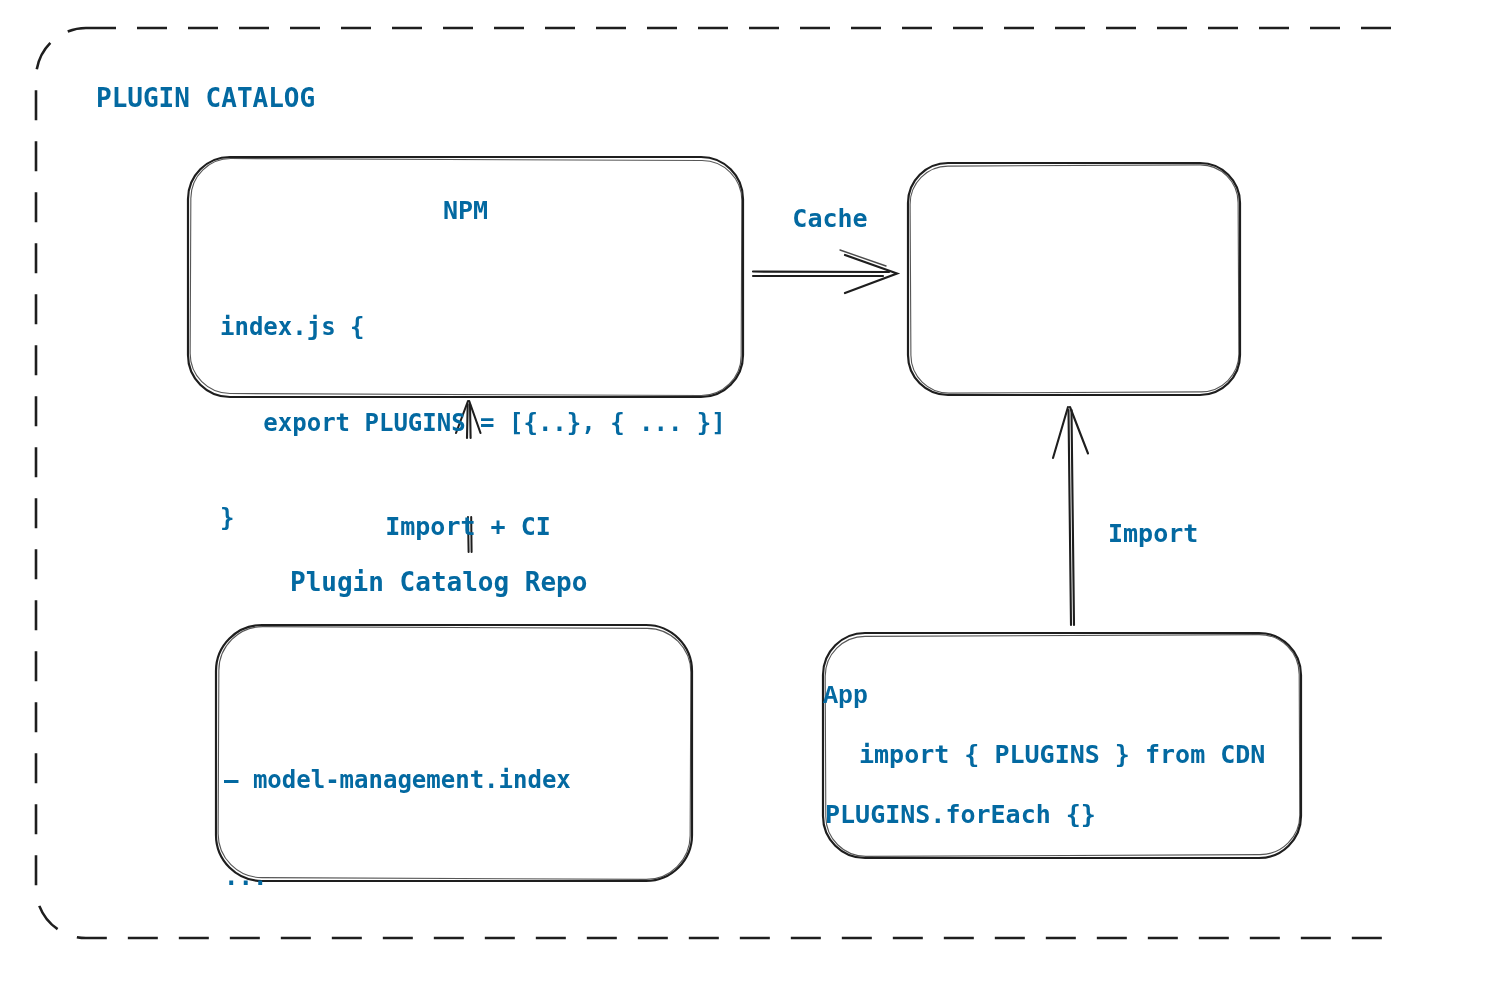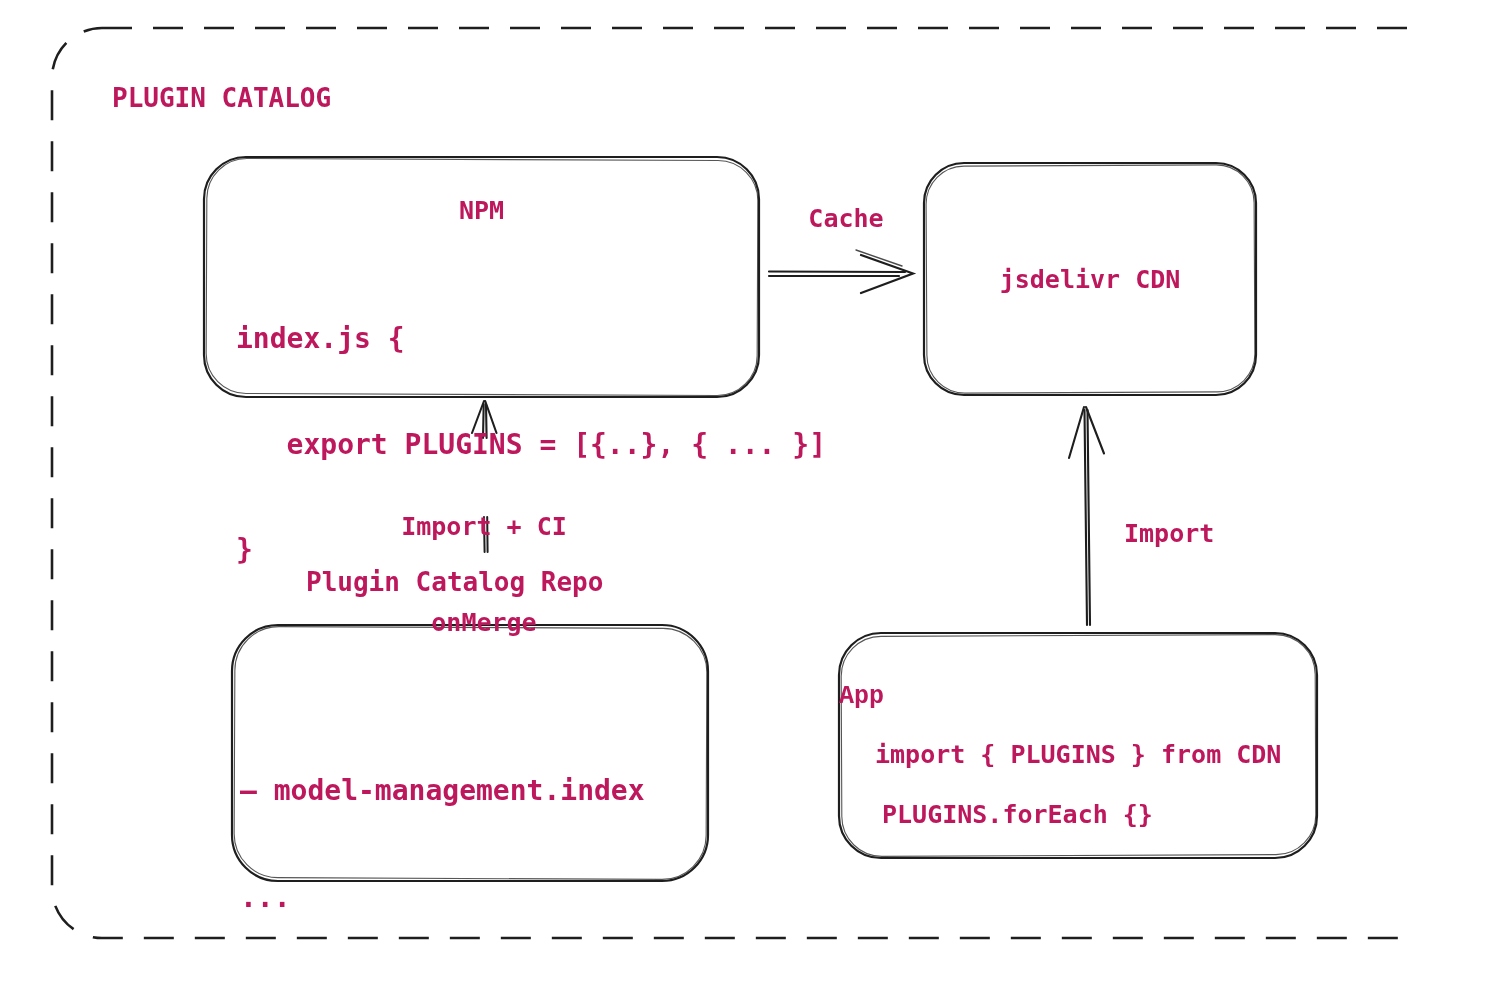--- a/index.html
+++ b/index.html
@@ -6,36 +6,35 @@
     margin: 0;
     padding: 0;
     background: #ffffff;
   }
   .canvas {
     position: relative;
     width: 1400px;
     height: 1002px;
     background: #ffffff;
     font-family: "DejaVu Sans Mono", "Liberation Mono", monospace;
-    color: #be185d;
+    color: #0369a1;
     overflow: hidden;
-    margin-left: 16px;
   }
   .layer {
     position: absolute;
     left: 0;
     top: 0;
   }
   .txt {
     position: absolute;
     white-space: pre;
     font-weight: 600;
     line-height: 1.3;
   }
-  .t24 { font-size: 28px; }
+  .t24 { font-size: 24px; }
   .t25 { font-size: 25px; text-align: center; }
   .t26 { font-size: 26px; }
   .code-block div { line-height: 33px; }
   .list-block div { line-height: 34px; }
   .centered { }
 </style>
 </head>
 <body>
 
 <div class="canvas">
@@ -95,33 +94,31 @@
 
   <div class="txt t25 centered" style="left:188px; top:195px; width:555px;">NPM</div>
   <div class="txt t24 code-block" style="left:220px; top:249px;">
     <div>index.js {</div>
     <div>   export PLUGINS = [{..}, { ... }]</div>
     <div>}</div>
   </div>
 
   <div class="txt t25 centered" style="left:755px; top:203px; width:150px;">Cache</div>
 
-  <div class="txt t25 centered" style="left:908px; top:264px; width:332px;">jsdelivr CDN</div>
 
   <div class="txt t25 centered" style="left:348px; top:447px; width:240px; line-height:32px;">
     <div>Import + CI</div>
-    <div>onMerge</div>
   </div>
 
   <div class="txt t26" style="left:290px; top:566px;text-align:center;">Plugin Catalog Repo</div>
 
   <div class="txt t24 list-block" style="left:224px; top:701px;">
     <div>– model-management.index</div>
     <div>...</div>
   </div>
 
   <div class="txt t25" style="left:823px; top:681px;font-family:Liberation Mono, monospace;">App</div>
   <div class="txt t25" style="left:859px; top:739px;">import { PLUGINS } from CDN</div>
-  <div class="txt t25" style="left:866px; top:799px;">PLUGINS.forEach {}</div>
+  <div class="txt t25" style="left:825px; top:799px;">PLUGINS.forEach {}</div>
 
   <div class="txt t25" style="left:1108px; top:518px;">Import</div>
 
 </div>
 
 </body></html>

